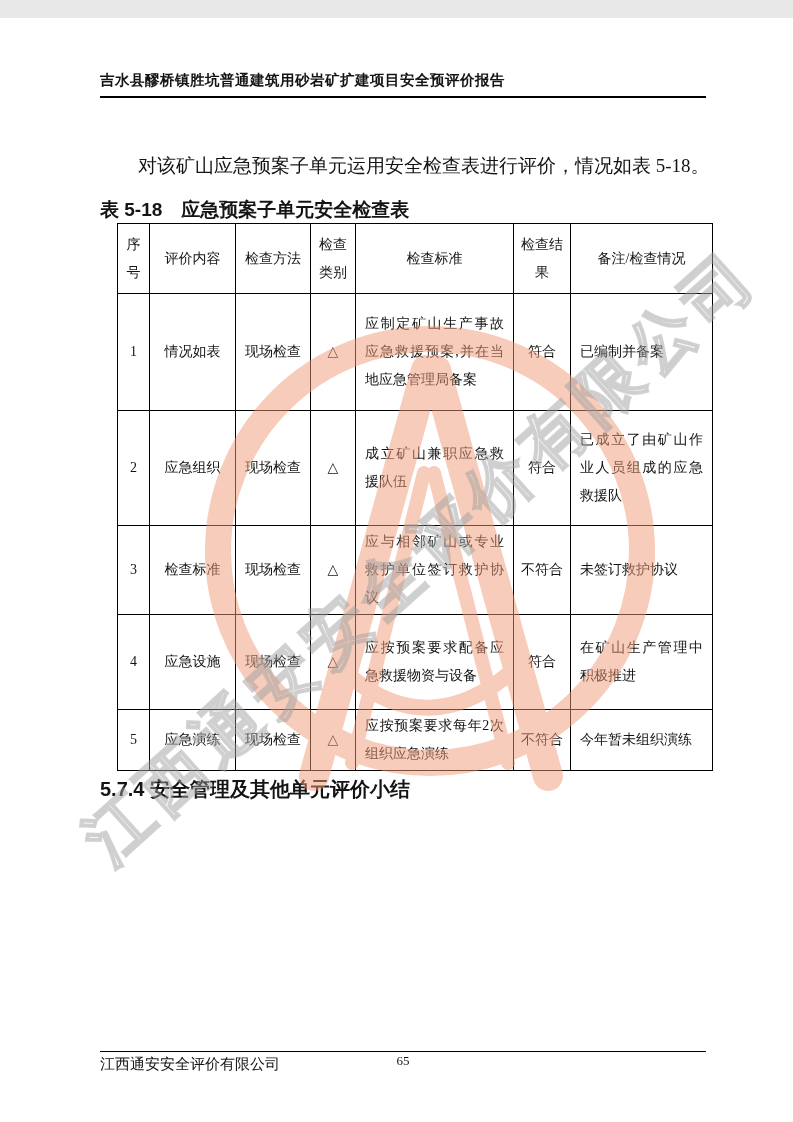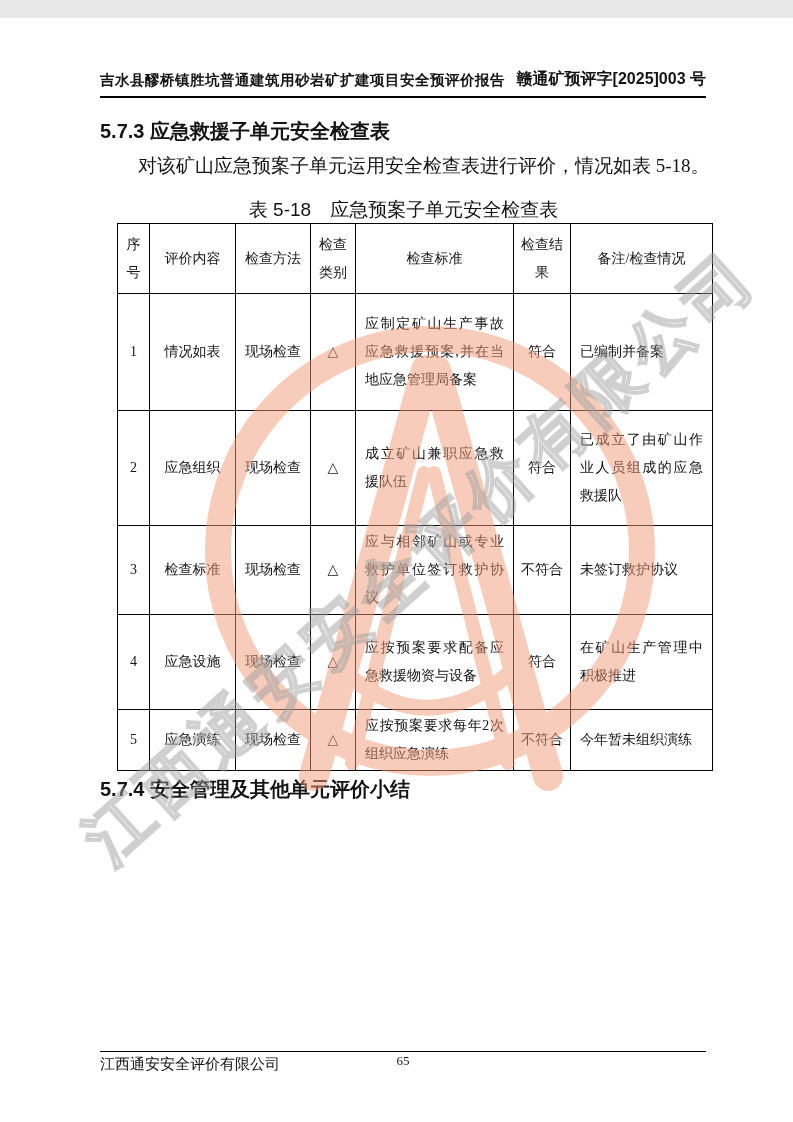--- a/index.html
+++ b/index.html
@@ -14,22 +14,22 @@
   .hdr-rule{position:absolute;left:100px;top:78px;width:606px;height:2px;background:#000}
 
   
   .h-sec{position:absolute;left:100px;font-family:"Liberation Sans",sans-serif;
          font-weight:bold;font-size:20px;white-space:nowrap}
   #h573{top:100px}
   #h574{top:758px}
 
   .intro{position:absolute;left:100px;top:135px;width:610px;font-size:19px;text-indent:2em}
 
-  .caption{position:absolute;left:100px;top:179px;width:607px;text-align:center;
-           font-family:"Liberation Sans",sans-serif;font-weight:normal;font-size:19px}
+  .caption{position:absolute;left:100px;top:179px;width:607px;text-align:left;
+           font-family:"Liberation Sans",sans-serif;font-weight:bold;font-size:19px}
 
   
   table.chk{position:absolute;left:117px;top:205px;border-collapse:collapse;
             table-layout:fixed;font-size:14px;width:595px}
   .chk td,.chk th{border:1.5px solid #000;vertical-align:middle;text-align:center;
                   line-height:28px;padding:2px 4px;font-weight:normal;overflow:hidden}
   .chk td:nth-child(5),.chk td:nth-child(7){text-align:justify;padding:2px 9px}
   .chk td:nth-child(1),.chk td:nth-child(2),.chk td:nth-child(3),
   .chk td:nth-child(4){white-space:nowrap}
   .chk thead tr{height:70px}
@@ -58,24 +58,22 @@
            font-weight:bold;font-size:52px;color:rgba(122,203,228,0.72)}
   .wm-red{position:absolute;left:283px;top:688px;font-family:"Liberation Sans",sans-serif;
           font-weight:bold;font-size:82px;letter-spacing:-3px;color:rgba(222,49,36,0.78)}
 </style>
 </head>
 <body>
 
 <div class="page">
 
   <div class="hdr-left">吉水县醪桥镇胜坑普通建筑用砂岩矿扩建项目安全预评价报告</div>
-  <div class="hdr-right">赣通矿预评字[2025]003 号</div>
   <div class="hdr-rule"></div>
 
-  <div class="h-sec" id="h573">5.7.3 应急救援子单元安全检查表</div>
   <div class="intro">对该矿山应急预案子单元运用安全检查表进行评价，情况如表 5-18。</div>
 
   <div class="caption">表 5-18　应急预案子单元安全检查表</div>
 
   <table class="chk">
     <colgroup>
       <col style="width:32px">
         <col style="width:86px">
         <col style="width:75px">
       <col style="width:45px">

